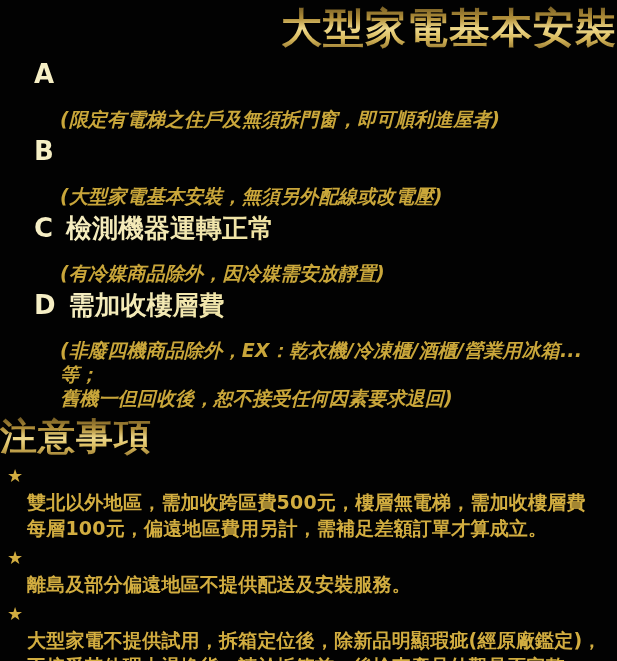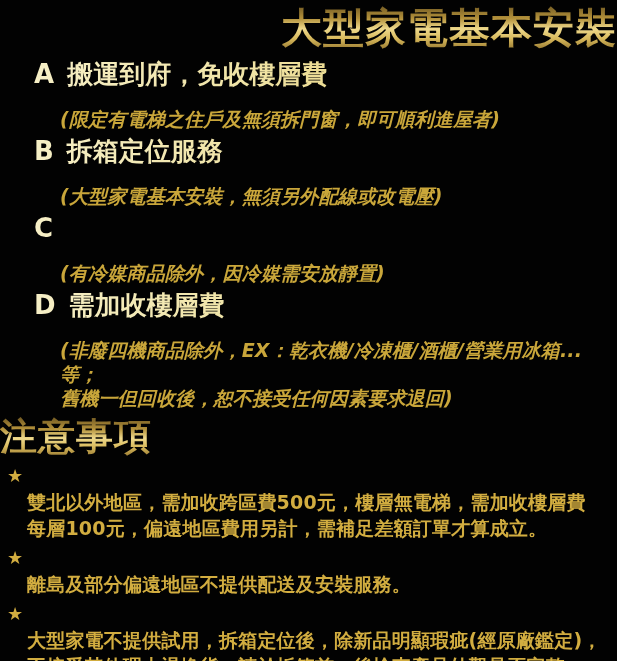--- a/index.html
+++ b/index.html
@@ -74,36 +74,35 @@
 
 <div class="page">
 
   <h1 class="big-title">大型家電基本安裝</h1>
 
   <div class="items">
 
     <div class="item">
       <div class="item-heading">
         <span class="item-letter">A</span>
-        <span>搬運到府，免收樓層費</span>
       </div>
       <div class="item-detail">(限定有電梯之住戶及無須拆門窗，即可順利進屋者)</div>
     </div>
 
     <div class="item">
       <div class="item-heading">
         <span class="item-letter">B</span>
-        <span>拆箱定位服務</span>
       </div>
       <div class="item-detail">(大型家電基本安裝，無須另外配線或改電壓)</div>
     </div>
 
     <div class="item">
       <div class="item-heading">
         <span class="item-letter">C</span>
+        <span>檢測機器運轉正常</span>
       </div>
       <div class="item-detail">(有冷媒商品除外，因冷媒需安放靜置)</div>
     </div>
 
     <div class="item">
       <div class="item-heading">
         <span class="item-letter">D</span>
         <span>需加收樓層費</span>
       </div>
       <div class="item-detail">(非廢四機商品除外，EX：乾衣機/冷凍櫃/酒櫃/營業用冰箱...等；

